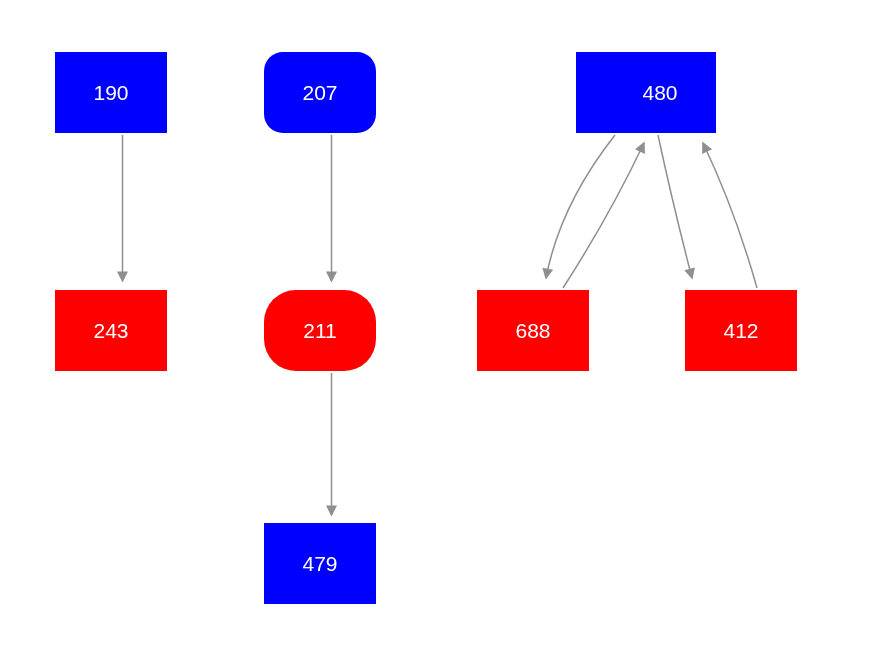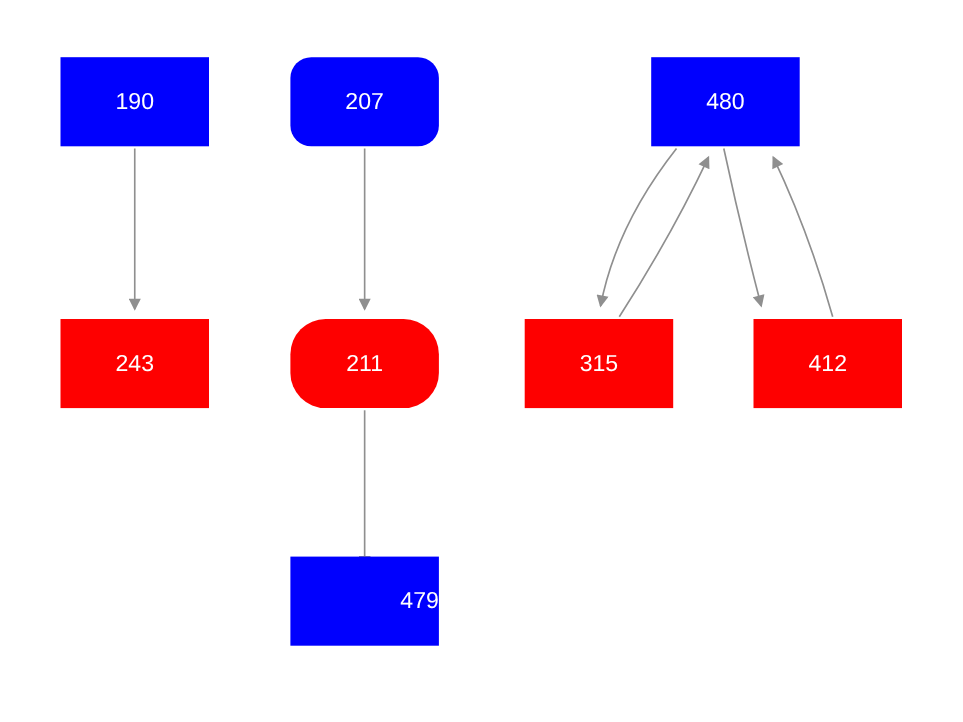--- a/index.html
+++ b/index.html
@@ -18,39 +18,39 @@
   #edges {
     position: absolute;
     left: 0;
     top: 0;
     width: 875px;
     height: 656px;
     pointer-events: none;
   }
   .node {
     position: absolute;
-    width: 135px;
+    width: 112px;
     height: 81px;
     display: flex;
     align-items: center;
     justify-content: center;
     color: #ffffff;
     font-size: 21px;
     cursor: pointer;
     user-select: none;
   }
   .node.blue { background: #0000fe; }
   .node.red  { background: #fe0000; }
 
   .node-190 { left: 55px;  top: 52px; }
   .node-243 { left: 55px;  top: 290px; }
   .node-207 { left: 264px; top: 52px; border-radius: 19px; }
   .node-211 { left: 264px; top: 290px; border-radius: 32px; }
-  .node-479 { left: 264px; top: 506px; justify-content: flex-end; }
-  .node-480 { left: 592px; top: 52px; }
+  .node-479 { left: 264px; top: 523px; }
+  .node-480 { left: 576px; top: 52px; padding-left: 28px; }
   .node-496 { left: 477px; top: 290px; }
   .node-498 { left: 685px; top: 290px; }
 
   .edge {
     stroke: #8f8f8f;
     stroke-width: 1.5;
     fill: none;
   }
 </style>
 </head>
@@ -86,19 +86,19 @@
   <div class="node red node-211">
     <span>211</span>
   </div>
   <div class="node blue node-479">
     <span>479</span>
   </div>
   <div class="node blue node-480">
     <span>480</span>
   </div>
   <div class="node red node-496">
-    <span>315</span>
+    <span>688</span>
   </div>
   <div class="node red node-498">
     <span>412</span>
   </div>
 
 </div>
 
 </body></html>

